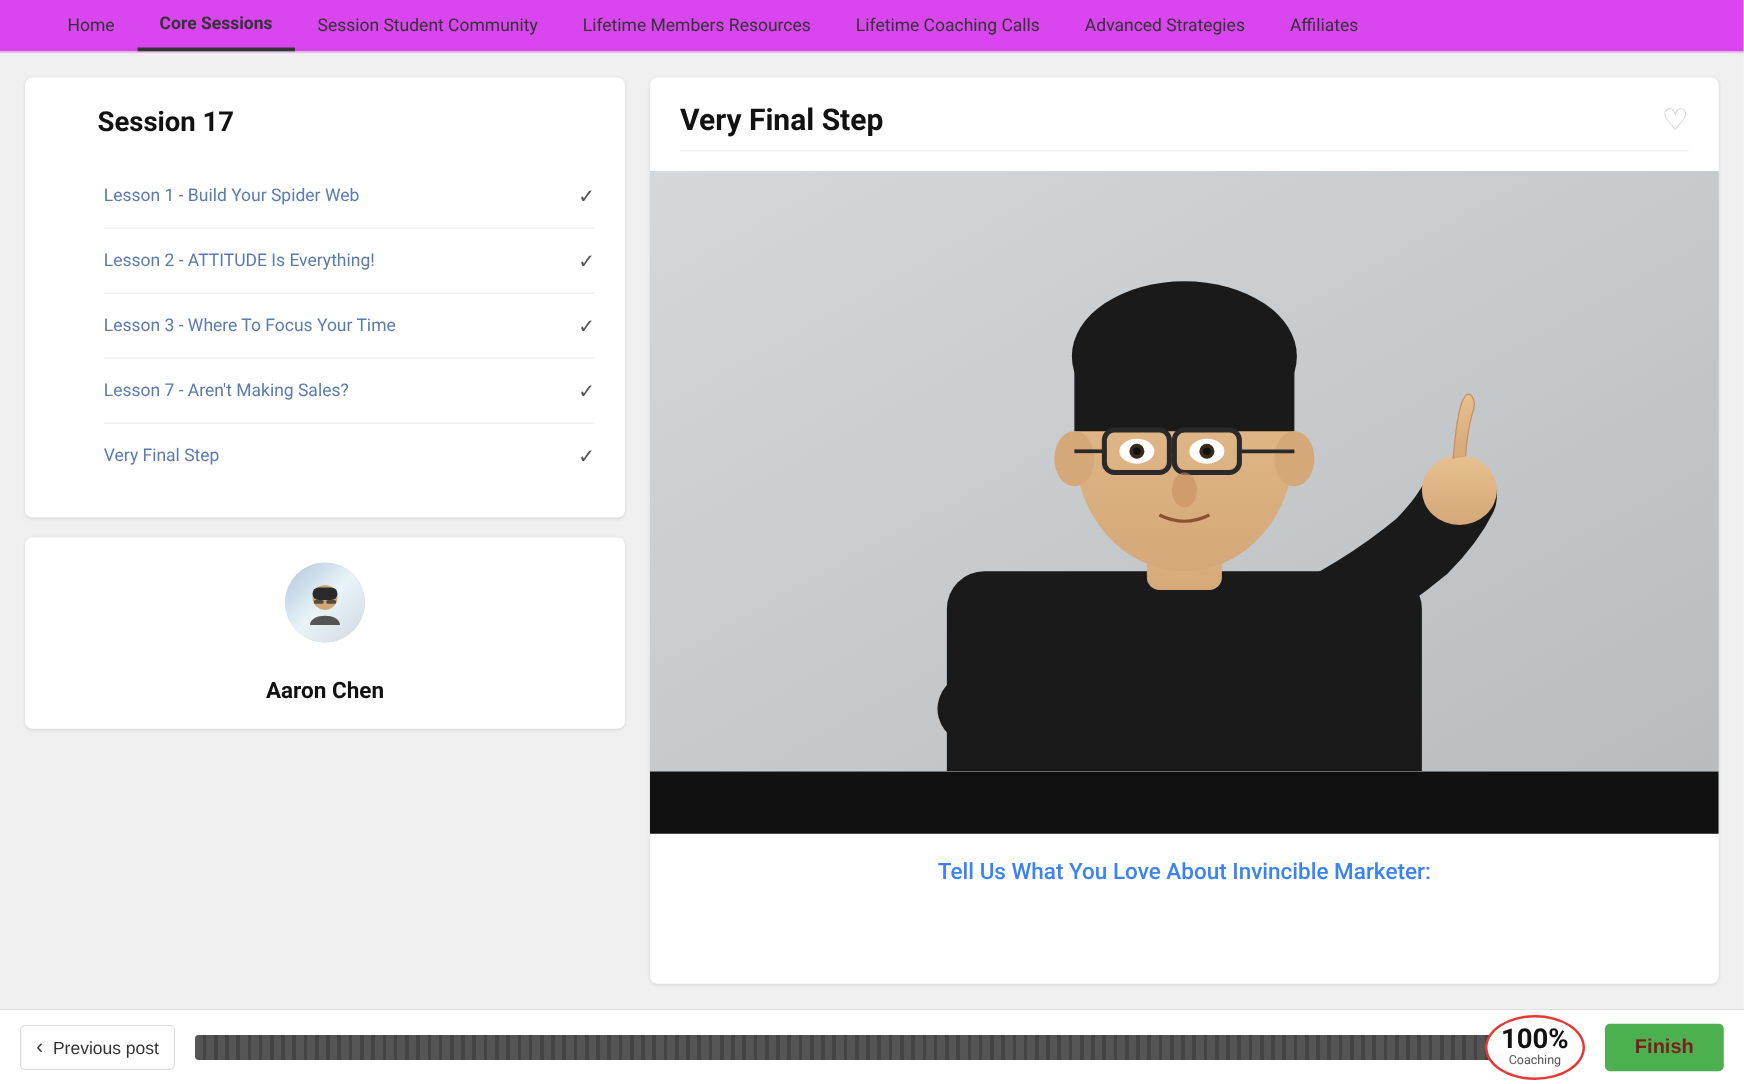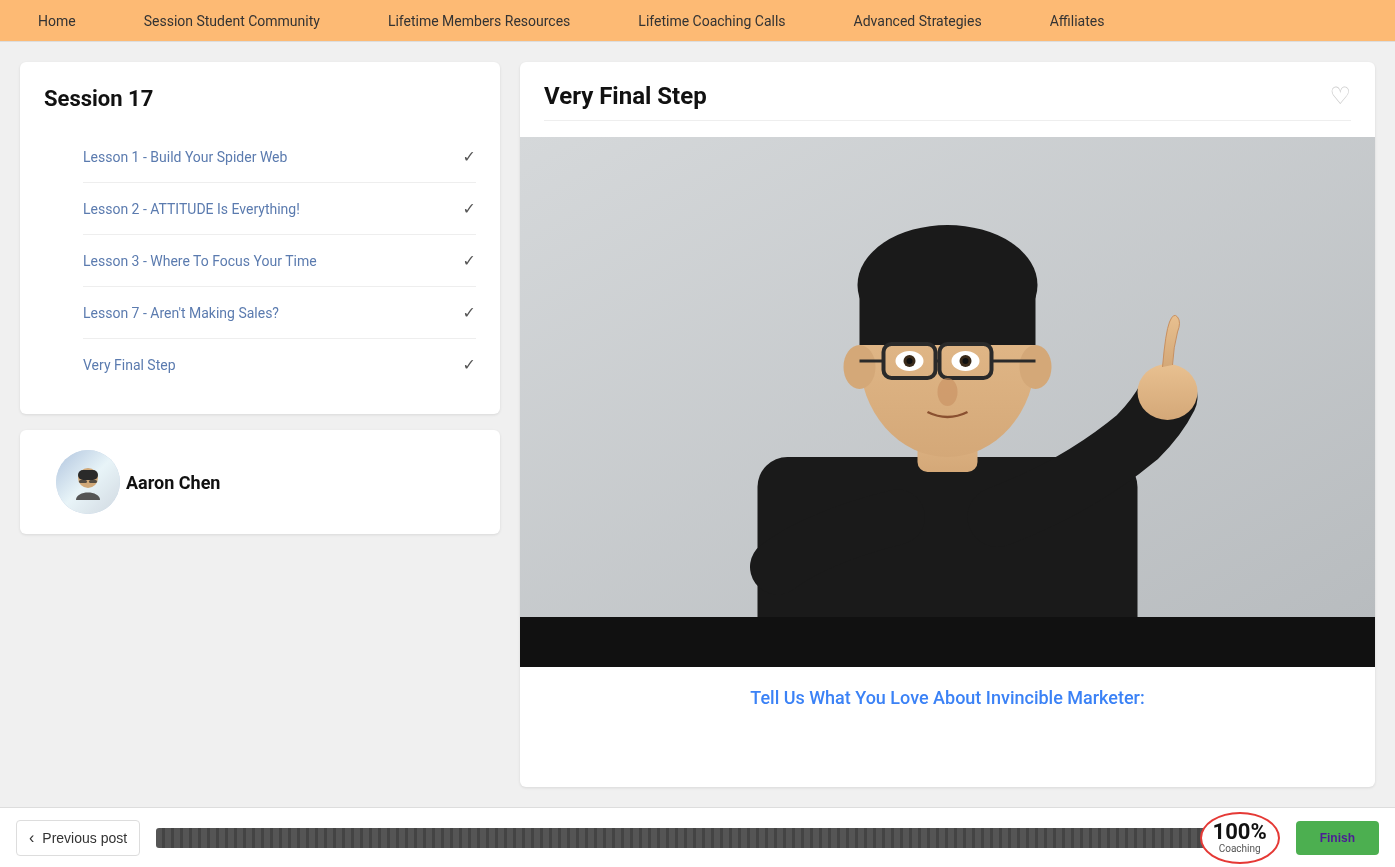--- a/index.html
+++ b/index.html
@@ -2,26 +2,25 @@
 <html><head>
   <meta charset="utf-8">
   <style>
     * { box-sizing: border-box; margin: 0; padding: 0; }
     body { font-family: -apple-system, BlinkMacSystemFont, 'Segoe UI', Roboto, sans-serif; background: #f0f0f0; color: #333; }
 
     
     .nav-bar {
       display: flex;
       align-items: center;
-      background: #fdba74;
+      background: #d946ef;
       border-bottom: 1px solid #ddd;
-      padding: 0 20px;
+      padding: 0 36px;
       height: 42px;
       position: relative;
-      gap: 32px;
     }
     .nav-item {
       padding: 0 18px;
       height: 100%;
       display: flex;
       align-items: center;
       font-size: 14px;
       color: #333;
       cursor: pointer;
       white-space: nowrap;
@@ -54,20 +53,21 @@
       border-radius: 6px;
       padding: 24px;
       box-shadow: 0 1px 3px rgba(0,0,0,0.1);
     }
 
     .session-title {
       font-size: 22px;
       font-weight: 700;
       color: #111;
       margin-bottom: 20px;
+      margin-left: 34px;
     }
 
     .lesson-list {
       list-style: none;
     }
 
     .lesson-item {
       display: flex;
       align-items: center;
       justify-content: space-between;
@@ -88,25 +88,26 @@
     }
 
     .checkmark {
       color: #555;
       font-size: 16px;
     }
 
     .instructor-card {
       background: #fff;
       border-radius: 6px;
-      padding: 20px 36px;
+      padding: 20px 12px;
       box-shadow: 0 1px 3px rgba(0,0,0,0.1);
       display: flex;
       align-items: center;
-      gap: 6px;
+      gap: 28px;
+      flex-direction: column;
     }
 
     .avatar {
       width: 64px;
       height: 64px;
       border-radius: 50%;
       overflow: hidden;
       background: #c8d8e8;
       flex-shrink: 0;
       display: flex;
@@ -277,37 +278,38 @@
     }
 
     .percent-label {
       font-size: 10px;
       color: #555;
     }
 
     .finish-btn {
       padding: 10px 24px;
       background: #4caf50;
-      color: #4c1d95;
+      color: #7f1d1d;
       border: none;
       border-radius: 4px;
-      font-size: 12px;
+      font-size: 16px;
       font-weight: 600;
       cursor: pointer;
     }
 
     .chevron-left {
       font-size: 16px;
     }
   </style>
 </head>
 <body>
 
 <nav class="nav-bar">
 <a class="nav-item" href="#">Home</a>
+    <a class="nav-item active" href="#">Core Sessions</a>
     <a class="nav-item" href="#">Session Student Community</a>
     <a class="nav-item" href="#">Lifetime Members Resources</a>
     <a class="nav-item" href="#">Lifetime Coaching Calls</a>
     <a class="nav-item" href="#">Advanced Strategies</a>
     <a class="nav-item" href="#">Affiliates</a>
   </nav>
 
 <div class="main-content">
 
   <div class="left-panel">

